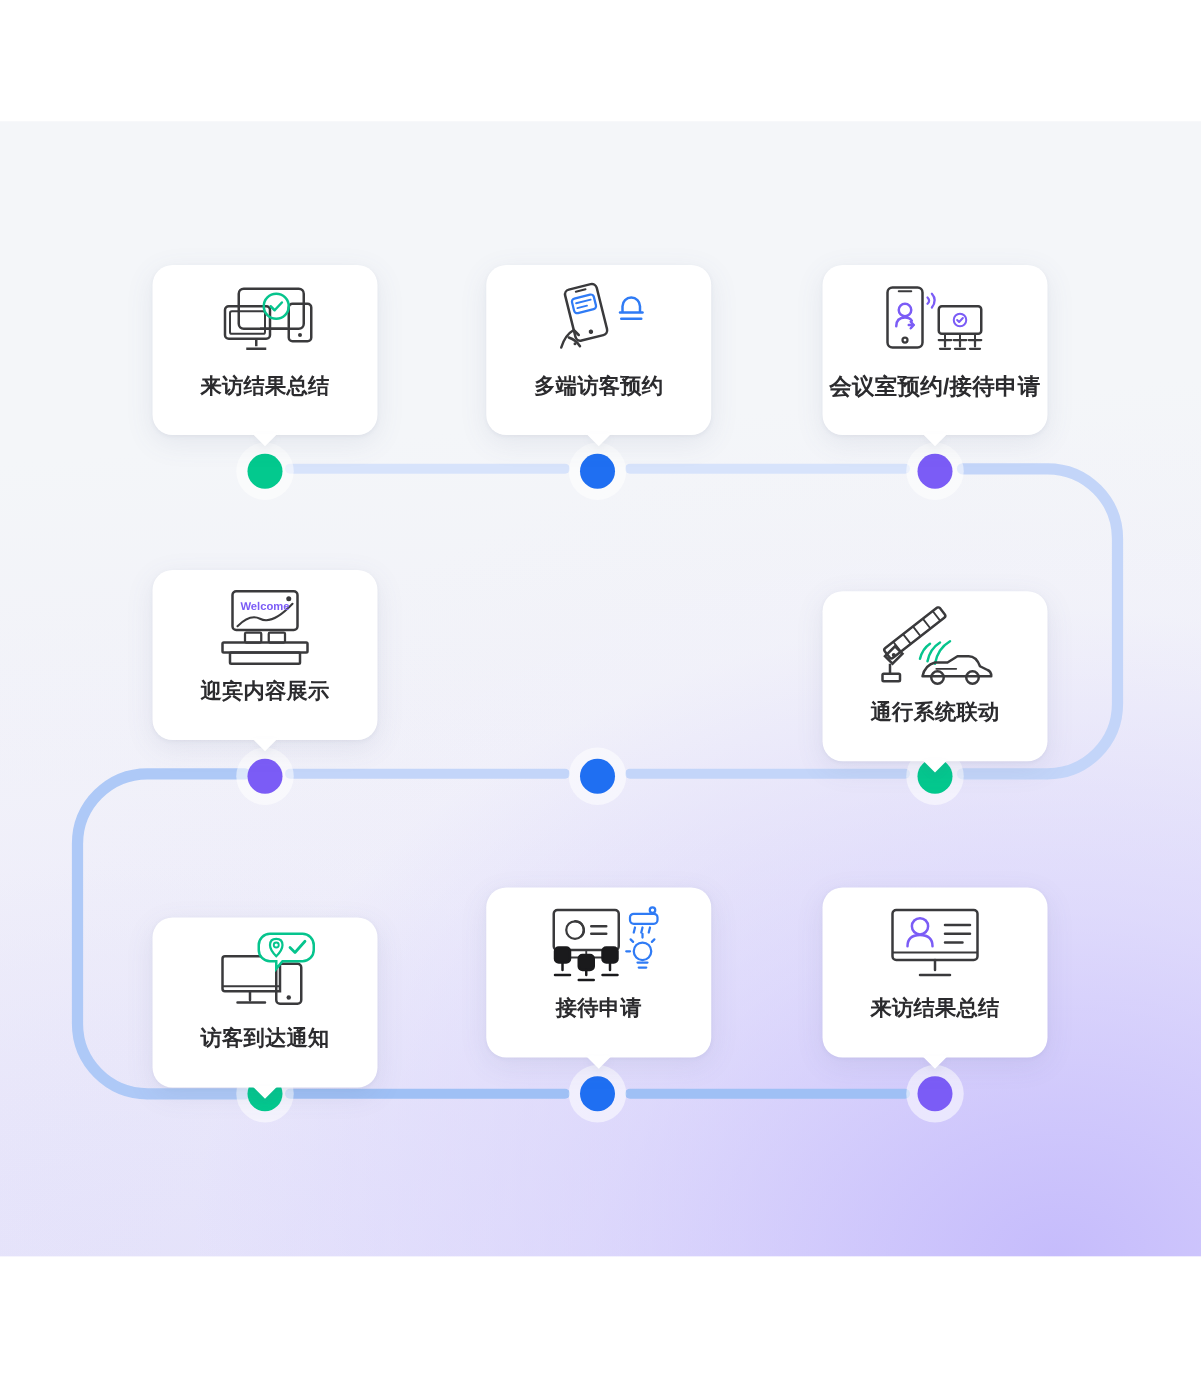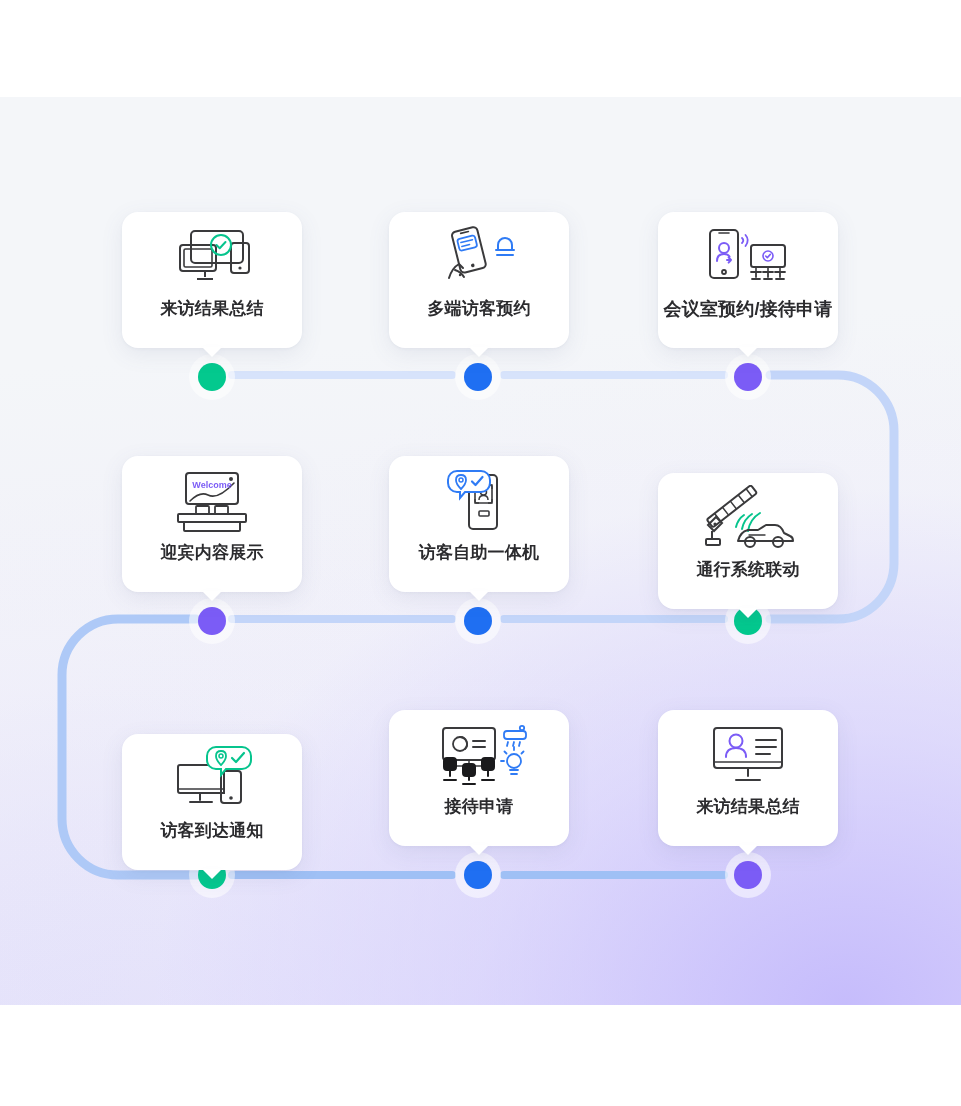--- a/index.html
+++ b/index.html
@@ -172,42 +172,20 @@
         <rect x="36" y="38" width="13" height="8" rx="1" stroke-width="1.8"></rect>
         <rect x="55" y="38" width="13" height="8" rx="1" stroke-width="1.8"></rect>
         <rect x="18" y="46" width="68" height="8" rx="1"></rect>
         <rect x="24" y="54" width="56" height="9" rx="1"></rect>
       </svg>
     </div>
     <div class="label">迎宾内容展示</div>
     <div class="tail"></div>
   </div>
 
-  <div class="card" style="left:389px; top:456px;">
-    <div class="art">
-      <svg width="104" height="66" viewBox="0 0 104 66" fill="none" stroke="#3a3a3c" stroke-width="2">
-        <rect x="42" y="8" width="28" height="54" rx="4"></rect>
-        <rect x="48" y="18" width="17" height="18" rx="1.5" stroke-width="1.6"></rect>
-        <g stroke-width="1.4">
-          <path d="M48 22 v-4 h4 M61 18 h4 v4 M65 32 v4 h-4 M52 36 h-4 v-4"></path>
-        </g>
-        <circle cx="56.5" cy="25" r="3" stroke-width="1.5"></circle>
-        <path d="M52 33 q0 -4.5 4.5 -4.5 q4.5 0 4.5 4.5" stroke-width="1.5"></path>
-        <rect x="52" y="44" width="10" height="5" rx="1" stroke-width="1.6"></rect>
-        <g>
-          <path d="M30 4 h24 a9 9 0 0 1 9 9 v3 a9 9 0 0 1 -9 9 H38 l-5 6 v-6 h-3 a9 9 0 0 1 -9 -9 v-3 a9 9 0 0 1 9 -9 z" fill="#ffffff" stroke="#2f7bf5" stroke-width="2"></path>
-          <path d="M34 8 q5 0 5 5 q0 4 -5 9 q-5 -5 -5 -9 q0 -5 5 -5 z" stroke="#2f7bf5" stroke-width="1.8" fill="none"></path>
-          <circle cx="34" cy="13" r="2" stroke="#2f7bf5" stroke-width="1.5"></circle>
-          <path d="M45 14.5 l3.5 3.5 l7 -8" stroke="#2f7bf5" stroke-width="2.2" stroke-linecap="round" stroke-linejoin="round"></path>
-        </g>
-      </svg>
-    </div>
-    <div class="label">访客自助一体机</div>
-    <div class="tail"></div>
-  </div>
 
   <div class="card" style="left:658px; top:456px;margin-top:17px;">
     <div class="art">
       <svg width="108" height="64" viewBox="0 0 108 64" fill="none" stroke="#3a3a3c" stroke-width="2">
         <g transform="rotate(-38 22 40)">
           <rect x="18" y="30" width="56" height="10" rx="2"></rect>
           <path d="M28 30 v10 M38 30 v10 M48 30 v10 M58 30 v10 M68 30 v10" stroke-width="1.5"></path>
         </g>
         <path d="M14 40 l8 -8 l6 6 l-8 8 z"></path>
         <circle cx="21" cy="39" r="1.6" fill="#3a3a3c" stroke="none"></circle>

